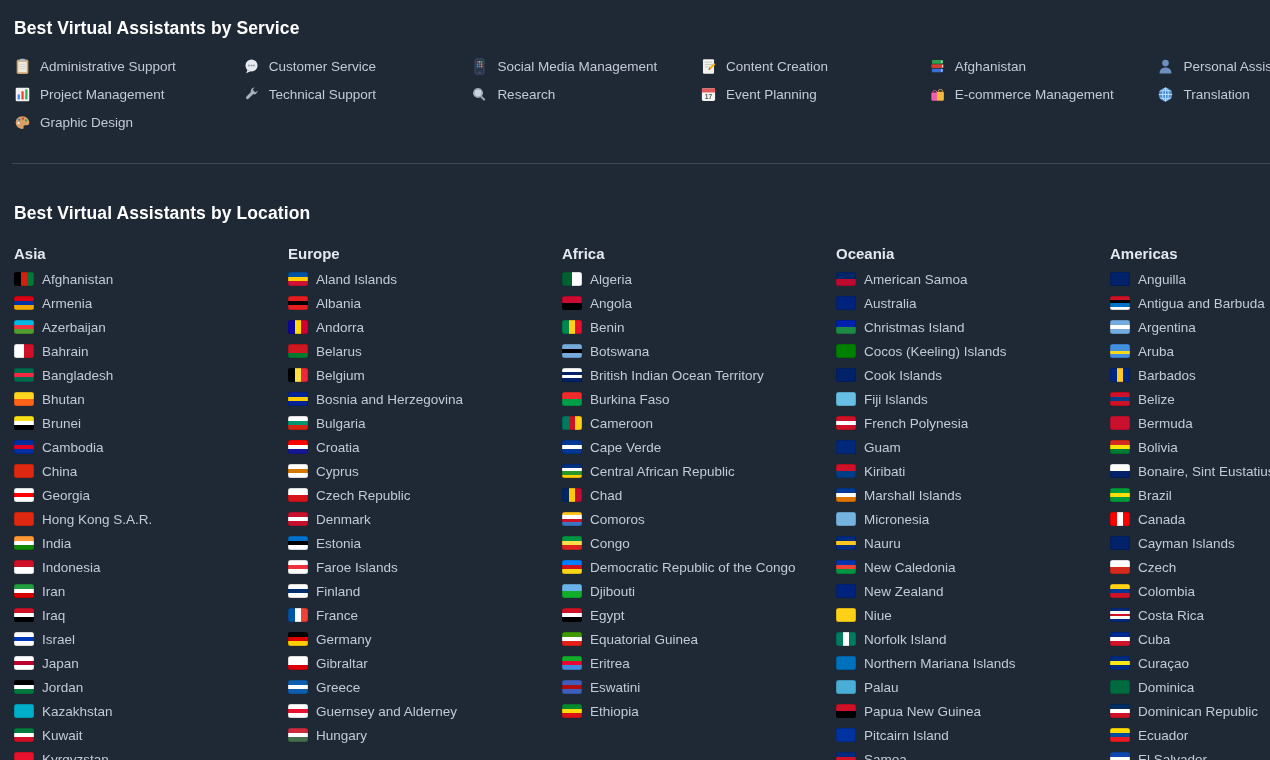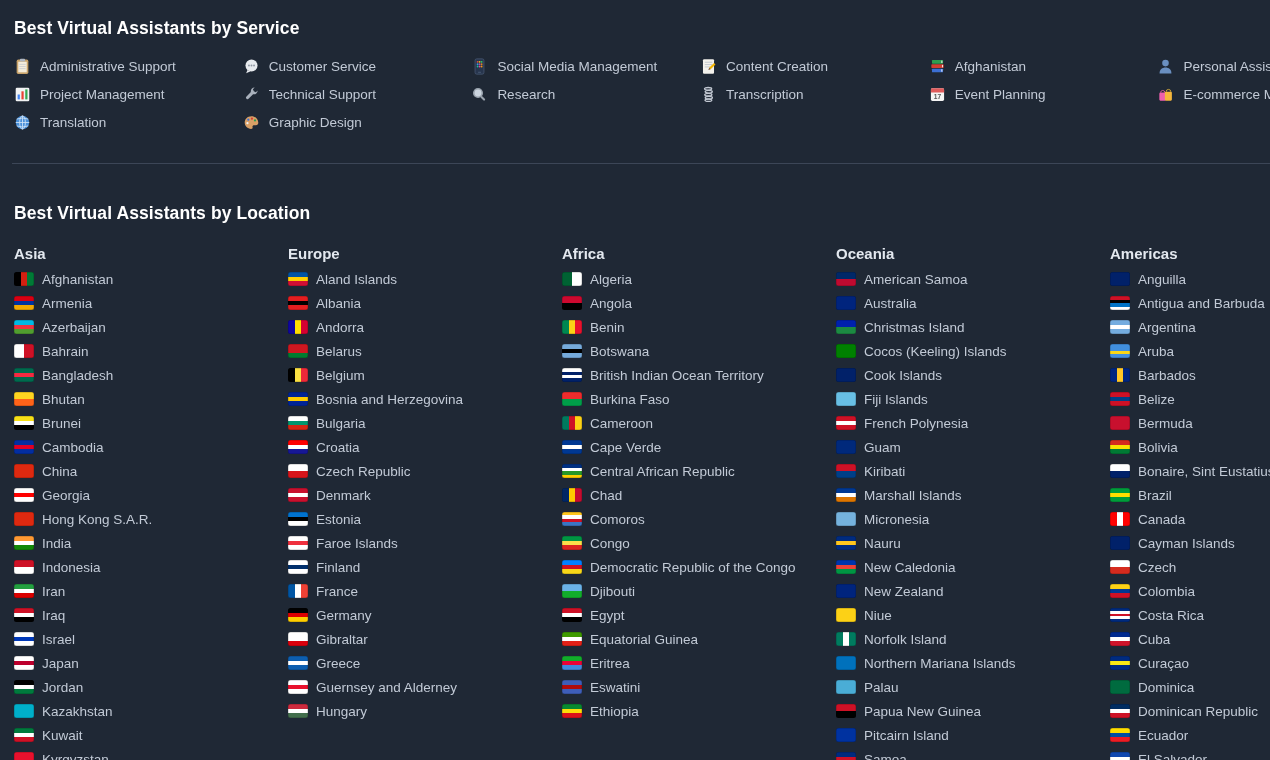--- a/index.html
+++ b/index.html
@@ -170,32 +170,20 @@
           <span class="svc-icon">
             <svg viewBox="0 0 16 16">
               <circle cx="6.6" cy="6.6" r="4" fill="#dfe8f2" fill-opacity="0.9" stroke="#9aa3ae" stroke-width="1.5"></circle>
               <rect x="9.9" y="9" width="5.4" height="2" rx="1" transform="rotate(45 9.9 9)" fill="#9aa3ae"></rect>
             </svg>
           </span>
           <span>Research</span>
         </a>
         <a class="service-item">
           <span class="svc-icon">
-            <svg viewBox="0 0 16 16" fill="none" stroke="#c2c8d2" stroke-width="1.2">
-              <ellipse cx="7.6" cy="2.6" rx="3.4" ry="1.2"></ellipse>
-              <ellipse cx="8.2" cy="5.4" rx="3.4" ry="1.2"></ellipse>
-              <ellipse cx="7.8" cy="8.2" rx="3.4" ry="1.2"></ellipse>
-              <ellipse cx="8.3" cy="11" rx="3.4" ry="1.2"></ellipse>
-              <ellipse cx="7.9" cy="13.4" rx="3.2" ry="1.1"></ellipse>
-            </svg>
-          </span>
-          <span>Transcription</span>
-        </a>
-        <a class="service-item">
-          <span class="svc-icon">
             <svg viewBox="0 0 16 16">
               <rect x="1.8" y="2.2" width="12.4" height="12" rx="1.4" fill="#f5f5f5"></rect>
               <path d="M1.8 3.6 a1.4 1.4 0 0 1 1.4 -1.4 h9.6 a1.4 1.4 0 0 1 1.4 1.4 V6 H1.8 Z" fill="#e05c5c"></path>
               <text x="8" y="12.4" font-size="6.2" font-weight="bold" fill="#555555" text-anchor="middle" font-family="Liberation Sans, sans-serif">17</text>
             </svg>
           </span>
           <span>Event Planning</span>
         </a>
         <a class="service-item">
           <span class="svc-icon">
@@ -420,20 +408,26 @@
               </a>
             </li>
             <li>
               <a class="country-item">
                 <span class="flag" style="background: linear-gradient(rgb(255, 0, 0) 0%, rgb(255, 0, 0) 33.3%, rgb(255, 255, 255) 33.3%, rgb(255, 255, 255) 66.7%, rgb(23, 23, 150) 66.7%, rgb(23, 23, 150) 100%);"></span>
                 <span>Croatia</span>
               </a>
             </li>
             <li>
               <a class="country-item">
+                <span class="flag" style="background: linear-gradient(rgb(255, 255, 255) 0%, rgb(255, 255, 255) 33.3%, rgb(213, 120, 0) 33.3%, rgb(213, 120, 0) 66.7%, rgb(255, 255, 255) 66.7%, rgb(255, 255, 255) 100%);"></span>
+                <span>Cyprus</span>
+              </a>
+            </li>
+            <li>
+              <a class="country-item">
                 <span class="flag" style="background: linear-gradient(rgb(255, 255, 255) 0%, rgb(255, 255, 255) 50%, rgb(215, 20, 26) 50%, rgb(215, 20, 26) 100%);"></span>
                 <span>Czech Republic</span>
               </a>
             </li>
             <li>
               <a class="country-item">
                 <span class="flag" style="background: linear-gradient(rgb(200, 16, 46) 0%, rgb(200, 16, 46) 33.3%, rgb(255, 255, 255) 33.3%, rgb(255, 255, 255) 66.7%, rgb(200, 16, 46) 66.7%, rgb(200, 16, 46) 100%);"></span>
                 <span>Denmark</span>
               </a>
             </li>

